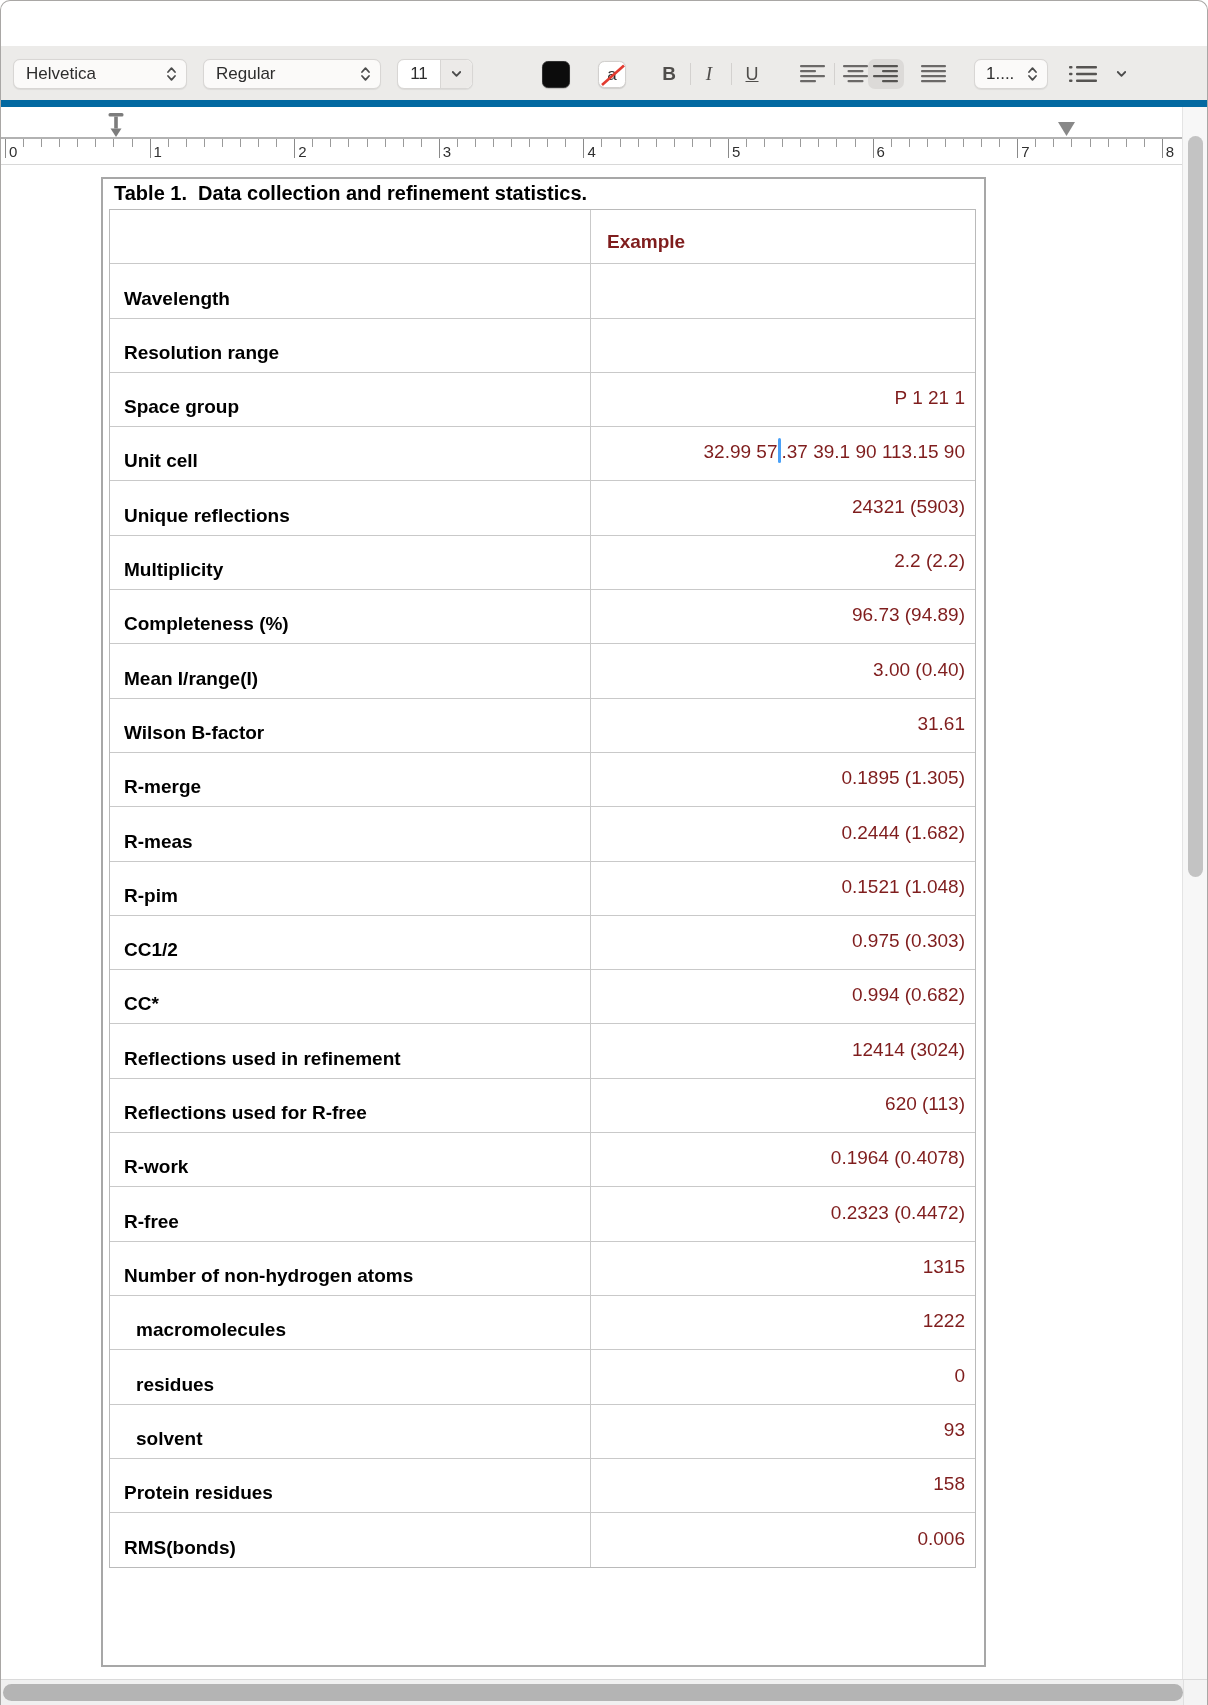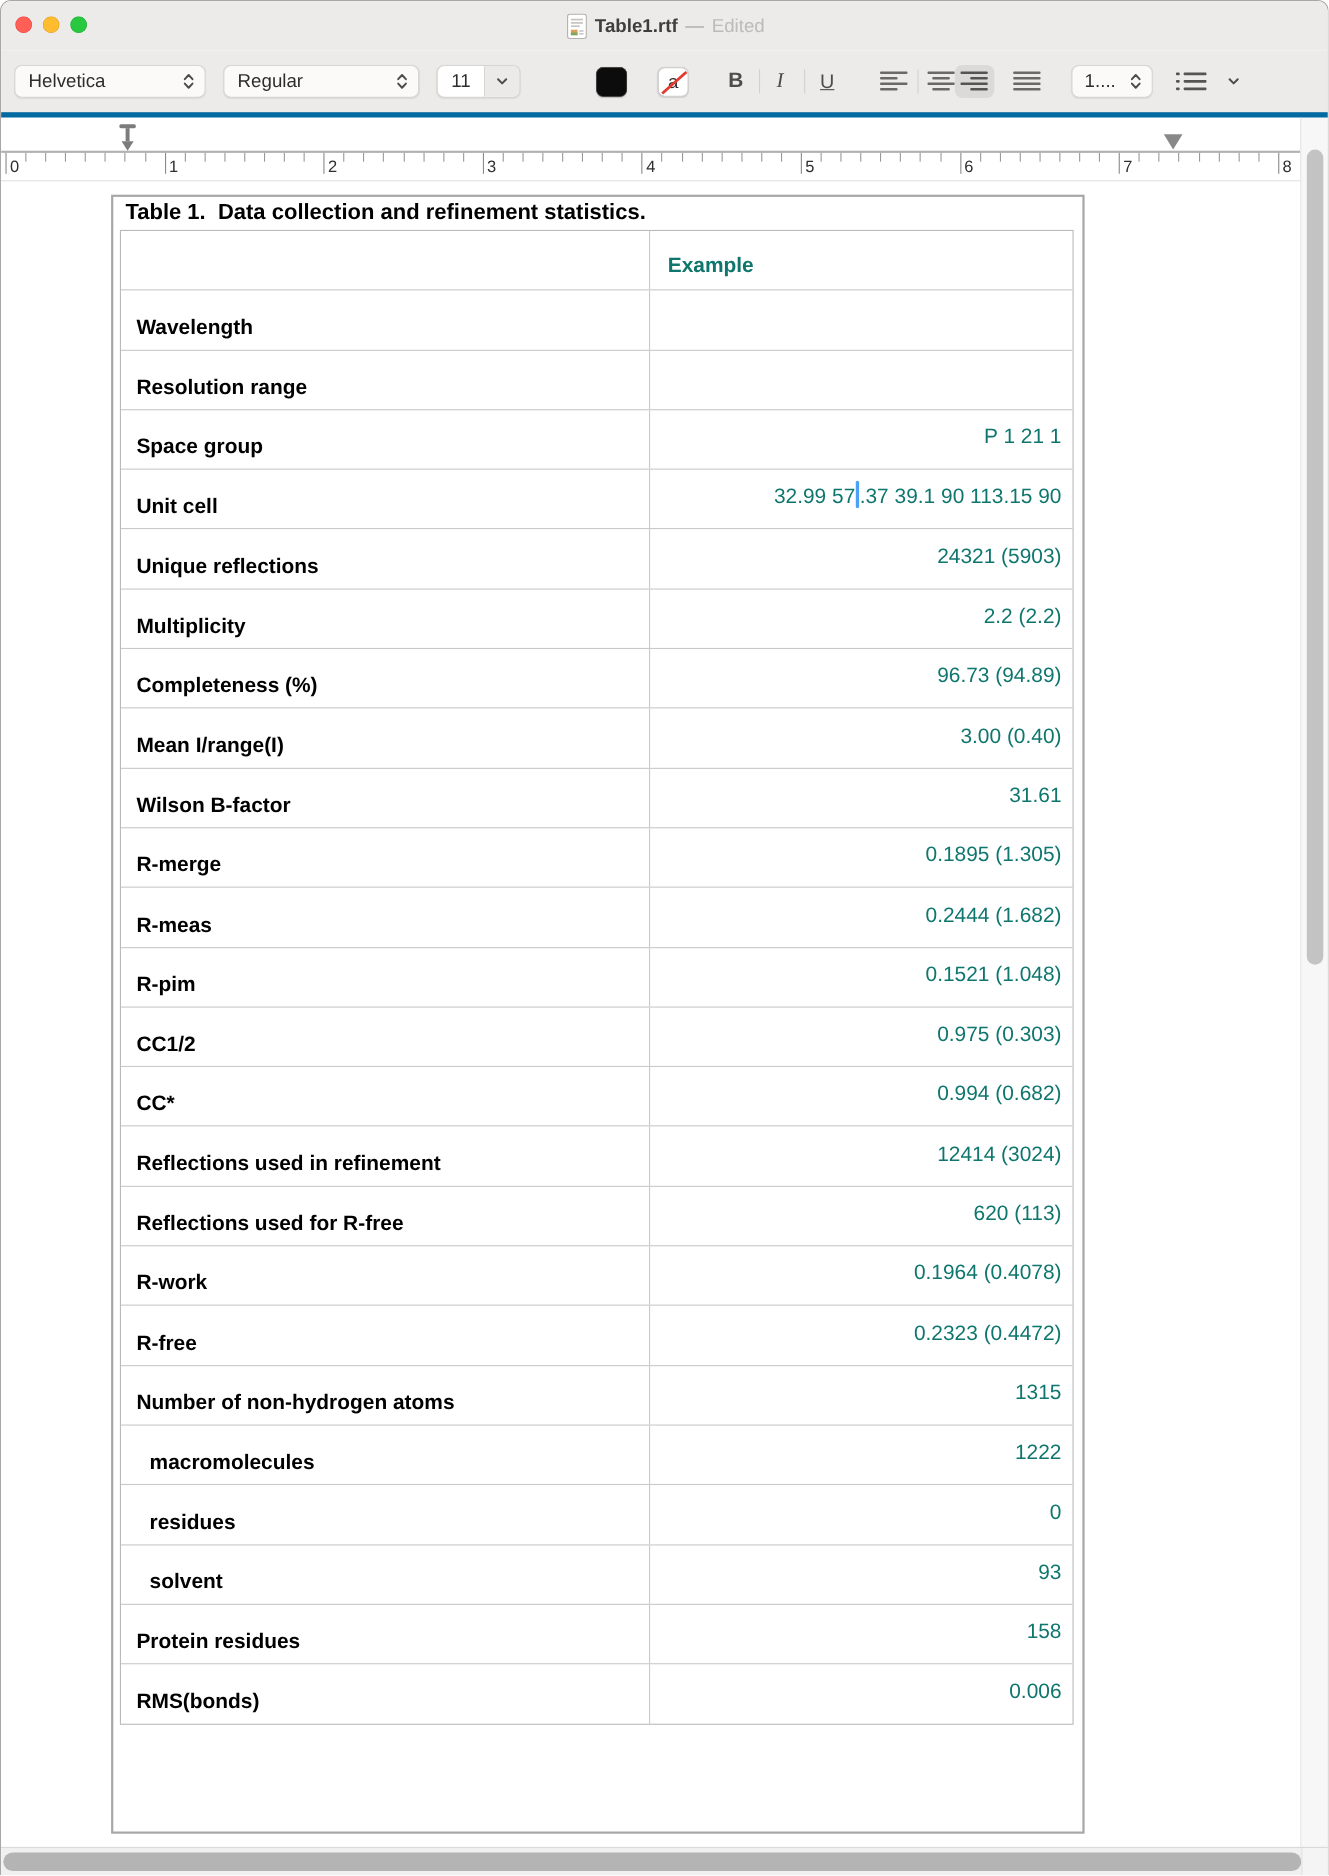--- a/index.html
+++ b/index.html
@@ -14,21 +14,21 @@
   .traffic{position:absolute;top:14px;width:15px;height:15px;border-radius:50%;}
   .tl-close{left:13px;background:#ff5f57;box-shadow:inset 0 0 0 0.5px #e0443e;}
   .tl-min{left:38px;background:#febc2e;box-shadow:inset 0 0 0 0.5px #d89e26;}
   .tl-zoom{left:63px;background:#28c840;box-shadow:inset 0 0 0 0.5px #1eaa33;}
   .title-group{position:absolute;left:0;top:0;width:100%;height:45px;display:flex;align-items:center;justify-content:center;gap:7px;}
   .doc-title{font-size:17px;font-weight:700;color:#3f3e3c;}
   .title-dash{font-size:17px;font-weight:700;color:#bdbbb9;}
   .title-edited{font-size:17px;color:#bdbbb9;}
 
   
-  .toolbar{position:absolute;left:0;top:45px;width:1208px;height:61px;background:#ecebe9;border-bottom:5px solid #0369a1;text-decoration:underline;}
+  .toolbar{position:absolute;left:0;top:45px;width:1208px;height:61px;background:#ecebe9;border-bottom:7px solid #0369a1;text-decoration:underline;}
   .ctl{position:absolute;top:13px;height:30px;background:#fbfaf9;border:1px solid #d8d6d4;border-radius:7px;
        display:flex;align-items:center;box-shadow:0 0.5px 1px rgba(0,0,0,0.07);font-size:17px;color:#2d2d2d;}
   .ctl .ctl-label{flex:1;padding-left:12px;white-space:nowrap;overflow:hidden;}
   .ctl .chev{margin-right:9px;flex:none;display:flex;}
   #font-family-select{left:12px;width:174px;}
   #font-style-select{left:202px;width:178px;}
   .size-ctl{position:absolute;left:396px;top:13px;width:76px;height:30px;border:1px solid #d8d6d4;border-radius:7px;
             background:#ffffff;display:flex;box-shadow:0 0.5px 1px rgba(0,0,0,0.07);}
   .size-text{width:42px;display:flex;align-items:center;justify-content:center;font-size:17px;color:#2d2d2d;}
   .size-seg{flex:1;background:#eceae8;border-left:1px solid #d8d6d4;border-radius:0 6px 6px 0;display:flex;align-items:center;justify-content:center;}
@@ -67,51 +67,29 @@
   .outer-table{position:absolute;left:100px;top:12px;width:885px;height:1490px;border:2px solid #a7a7a7;background:#ffffff;}
   .doc-heading{position:absolute;left:11px;top:3px;font-size:20px;font-weight:700;color:#000;white-space:pre;}
   .inner-table{position:absolute;left:6px;top:30px;width:867px;border:1px solid #bababa;background:#fff;}
   .irow{display:flex;height:54.3px;border-bottom:1px solid #c9c9c9;}
   .irow:last-child{border-bottom:none;}
   .lcell{width:481px;border-right:1px solid #c9c9c9;display:flex;align-items:flex-end;padding:0 4px 8px 14px;}
   .vcell{flex:1;display:flex;align-items:flex-end;justify-content:flex-end;padding:0 10px 17px 0;}
   .vcell.hcell{justify-content:flex-start;padding:0 0 10px 16px;}
   .rlabel{font-size:19px;font-weight:700;color:#000;white-space:nowrap;}
   .rlabel.indent{padding-left:12px;}
-  .rvalue{font-size:19px;color:#0f766e;white-space:pre;text-align:center;}
+  .rvalue{font-size:19px;color:#7f1d1d;white-space:pre;text-align:center;}
   .hcell .rvalue{font-weight:700;}
   .caret{display:inline-block;width:3.5px;height:25px;background:#4aa1f8;border-radius:1.5px;vertical-align:-5px;margin:0 0.5px 0 0;}
 </style>
 </head>
 <body>
 
 <div class="window">
 
-  <div class="titlebar">
-    <div class="traffic tl-close"></div>
-    <div class="traffic tl-min"></div>
-    <div class="traffic tl-zoom"></div>
-    <div class="title-group">
-      <span style="display:flex;">
-        <svg width="19" height="24" viewBox="0 0 19 24">
-          <rect x="1" y="1" width="17" height="22" rx="2" fill="#ffffff" stroke="#b3b1af" stroke-width="1"></rect>
-          <rect x="4" y="5" width="11" height="1.6" fill="#c7c5c3"></rect>
-          <rect x="4" y="8" width="11" height="1.6" fill="#c7c5c3"></rect>
-          <rect x="4" y="11" width="8" height="1.6" fill="#c7c5c3"></rect>
-          <rect x="4" y="15" width="6" height="5" fill="#d9a05a"></rect>
-          <rect x="4" y="17.6" width="6" height="2.4" fill="#7aa85c"></rect>
-          <rect x="11.5" y="15.5" width="4" height="1.4" fill="#c7c5c3"></rect>
-          <rect x="11.5" y="18" width="4" height="1.4" fill="#c7c5c3"></rect>
-        </svg>
-      </span>
-      <span class="doc-title">Table1.rtf</span>
-      <span class="title-dash">—</span>
-      <span class="title-edited">Edited</span>
-    </div>
-  </div>
 
   <div class="toolbar">
     <div class="ctl" id="font-family-select">
       <span class="ctl-label">Helvetica</span>
       <span class="chev">
         <svg width="11" height="18" viewBox="0 0 11 18" fill="none" stroke="#4c4c4c" stroke-width="1.8" stroke-linecap="round" stroke-linejoin="round">
           <path d="M2 7 L5.5 3.2 L9 7"></path>
             <path d="M2 11 L5.5 14.8 L9 11"></path>
         </svg>
       </span>

